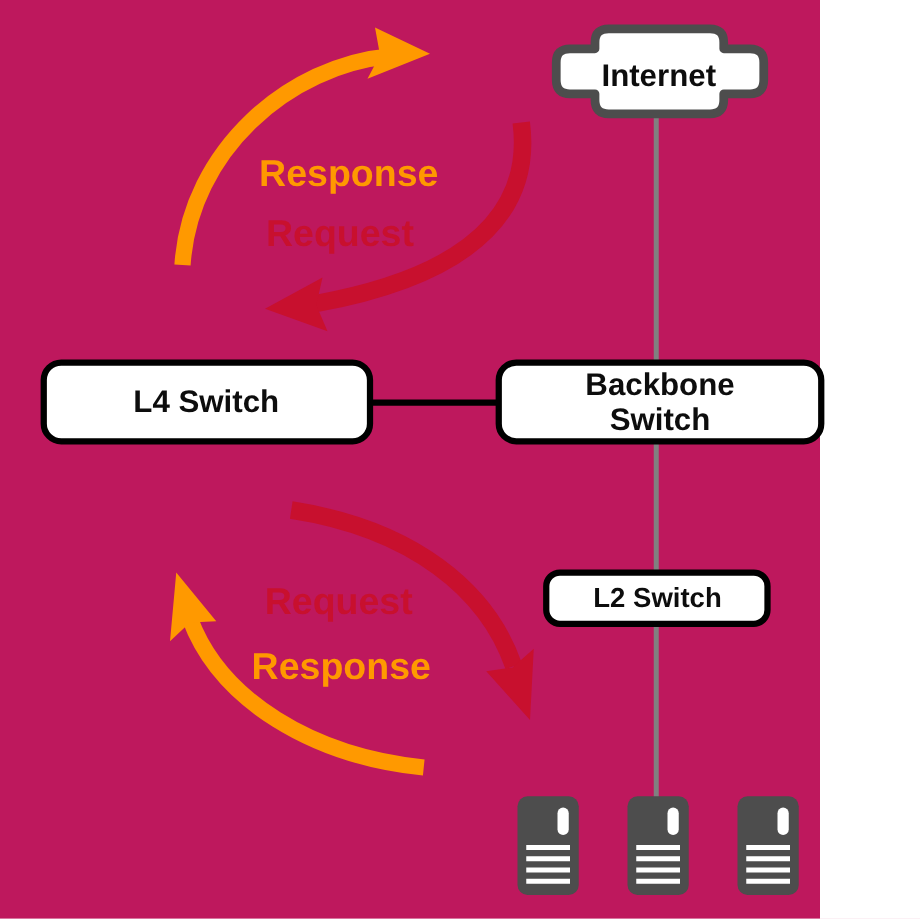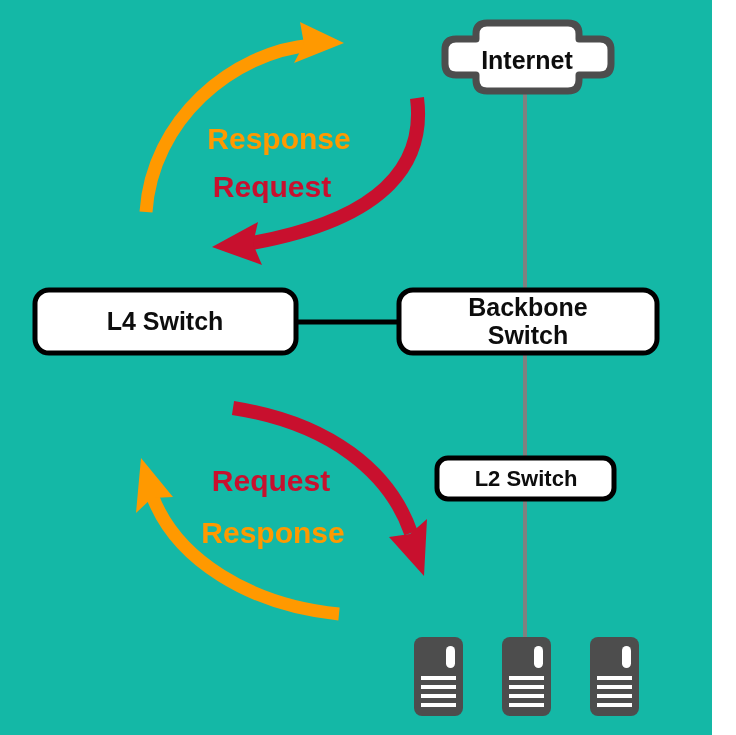--- a/index.html
+++ b/index.html
@@ -8,23 +8,23 @@
     background: #ffffff;
   }
   body {
     width: 736px;
     height: 735px;
     overflow: hidden;
     font-family: "Liberation Sans", sans-serif;
   }
   #canvas {
     position: relative;
-    width: 712px;
+    width: 656px;
     height: 735px;
-    background: #14b8a6;
+    background: #be185d;
   }
   #diagram-svg {
     position: absolute;
     left: 0;
     top: 0;
     width: 736px;
     height: 735px;
   }
   .node-label {
     font-family: "Liberation Sans", sans-serif;

